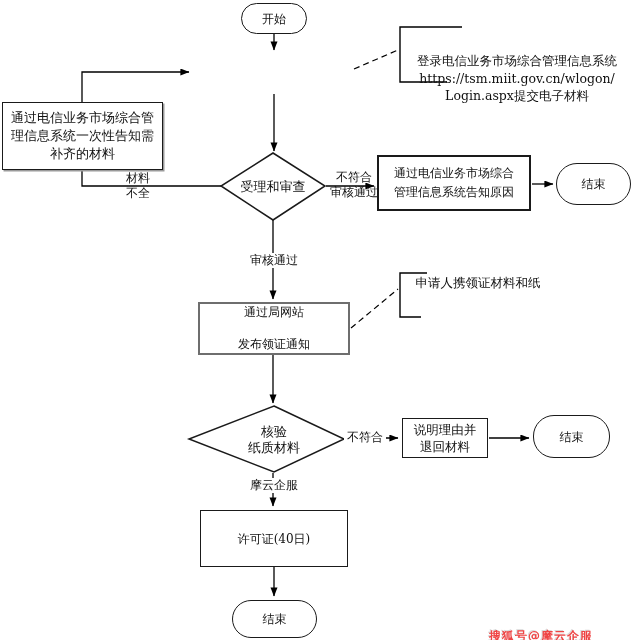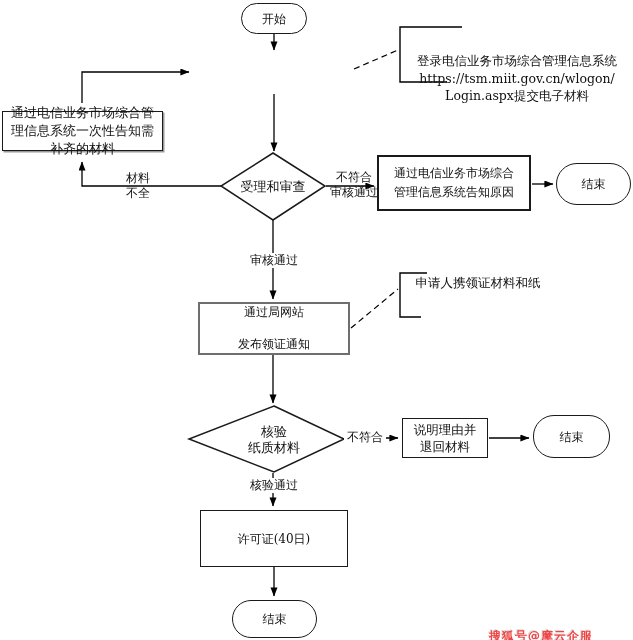--- a/index.html
+++ b/index.html
@@ -69,21 +69,21 @@
 
     <polygon points="273,153 325,186 273,220 221,186" fill="#fff" stroke="#1a1a1a" stroke-width="1.5"></polygon>
     <polygon points="274,406 344,439 274,472 189,439" fill="#fff" stroke="#1a1a1a" stroke-width="1.5"></polygon>
   </svg>
 
   <div class="node terminal" style="left:241px;top:3px;width:66px;height:31px;border-radius:16px;">
     <span>开始</span>
   </div>
 
 
-  <div class="node shadowed" style="left:2px;top:111px;width:161px;height:40px;border-width:1.8px;font-size:13px;line-height:18px;">
+  <div class="node shadowed" style="left:2px;top:102px;width:161px;height:68px;border-width:1.8px;font-size:13px;line-height:18px;">
     <span>通过电信业务市场综合管</span>
     <span>理信息系统一次性告知需</span>
     <span>补齐的材料</span>
   </div>
 
   <div class="node" style="left:377px;top:155px;width:154px;height:56px;border-width:2px;line-height:19px;">
     <span>通过电信业务市场综合</span>
     <span>管理信息系统告知原因</span>
   </div>
 
@@ -133,17 +133,17 @@
   <div class="elabel" style="left:118px;top:171px;width:40px;">
     <div>材料</div>
     <div>不全</div>
   </div>
   <div class="elabel" style="left:328px;top:170px;width:52px;">
     <div>不符合</div>
     <div>审核通过</div>
   </div>
   <div class="elabel whitebg" style="left:250px;top:253px;width:48px;">审核通过</div>
   <div class="elabel whitebg" style="left:344px;top:430px;width:42px;">不符合</div>
-  <div class="elabel whitebg" style="left:250px;top:478px;width:48px;">核验通过</div>
+  <div class="elabel whitebg" style="left:250px;top:478px;width:48px;">摩云企服</div>
 
   <div id="watermark">搜狐号@摩云企服</div>
 
 </div>
 
 </body></html>

